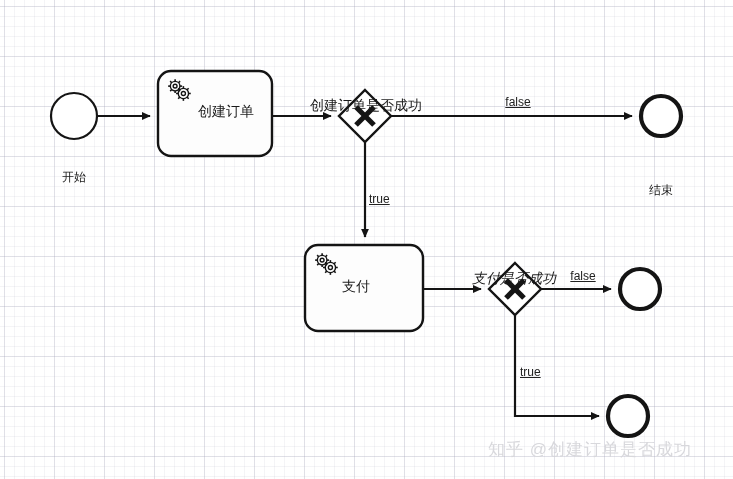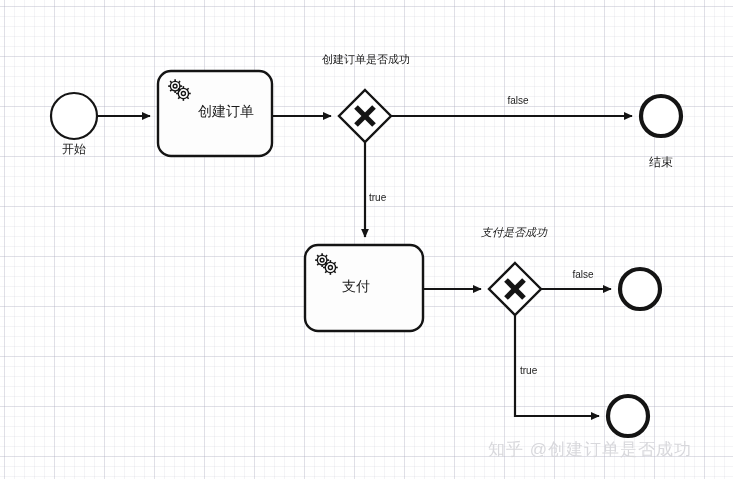--- a/index.html
+++ b/index.html
@@ -34,27 +34,30 @@
     color: #1a1a1a;
     white-space: nowrap;
     text-align: center;
     pointer-events: none;
   }
   .task-text {
     font-size: 14px;
   }
   .event-text {
     font-size: 12px;
+    margin-top: 28px;
   }
   .gateway-caption {
-    font-size: 11px;
+    font-size: 14px;
+    margin-top: 45px;
   }
   .flow-label {
-    font-size: 10px;
+    font-size: 12px;
     color: #222;
+    text-decoration: underline;
   }
   .watermark {
     position: absolute;
     left: 488px;
     top: 438px;
     font-size: 17px;
     color: #d8d8dc;
     letter-spacing: 1px;
     white-space: nowrap;
     user-select: none;

